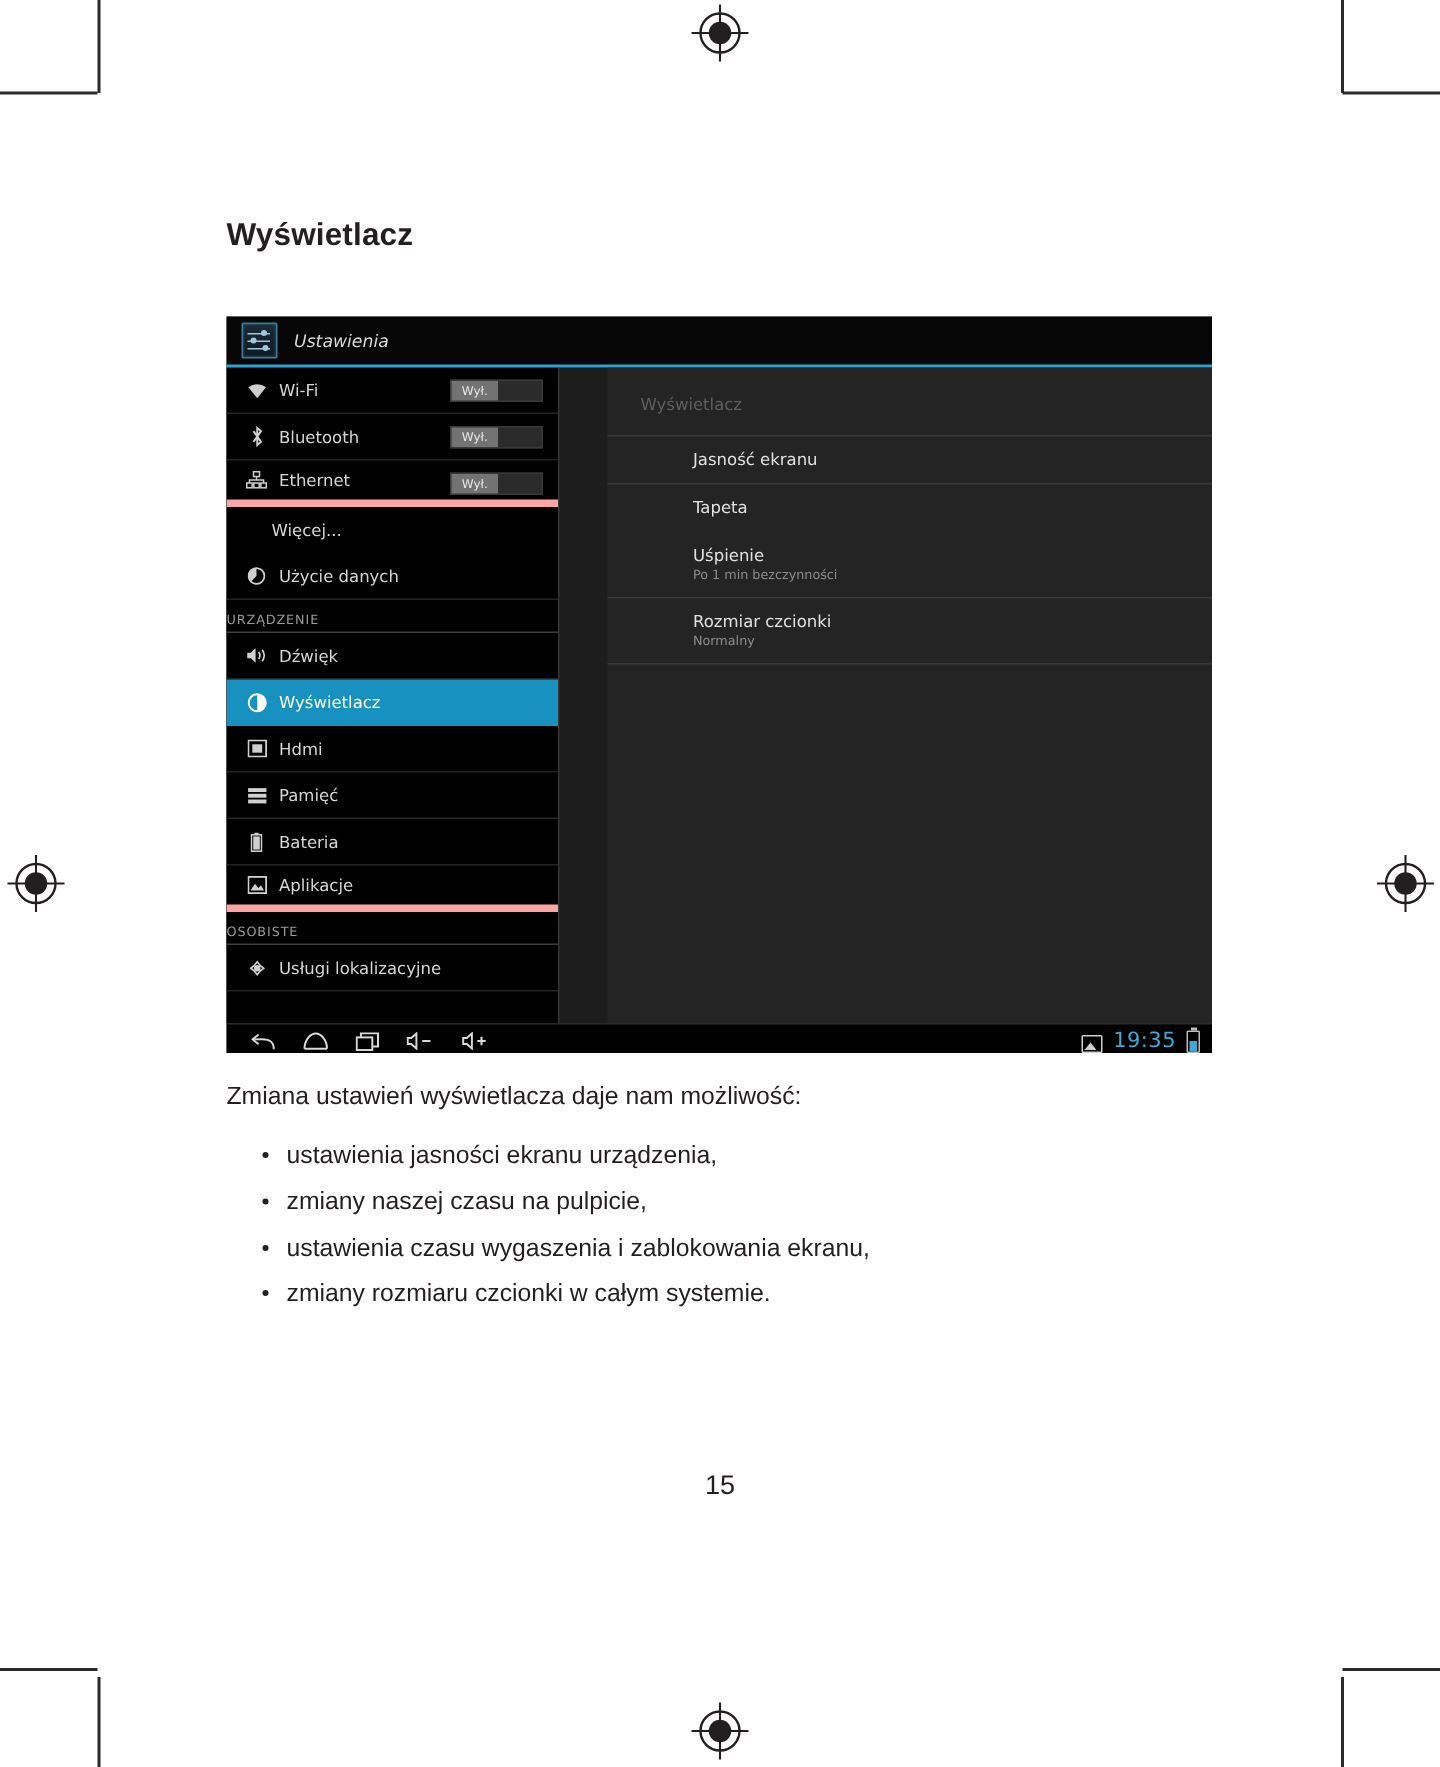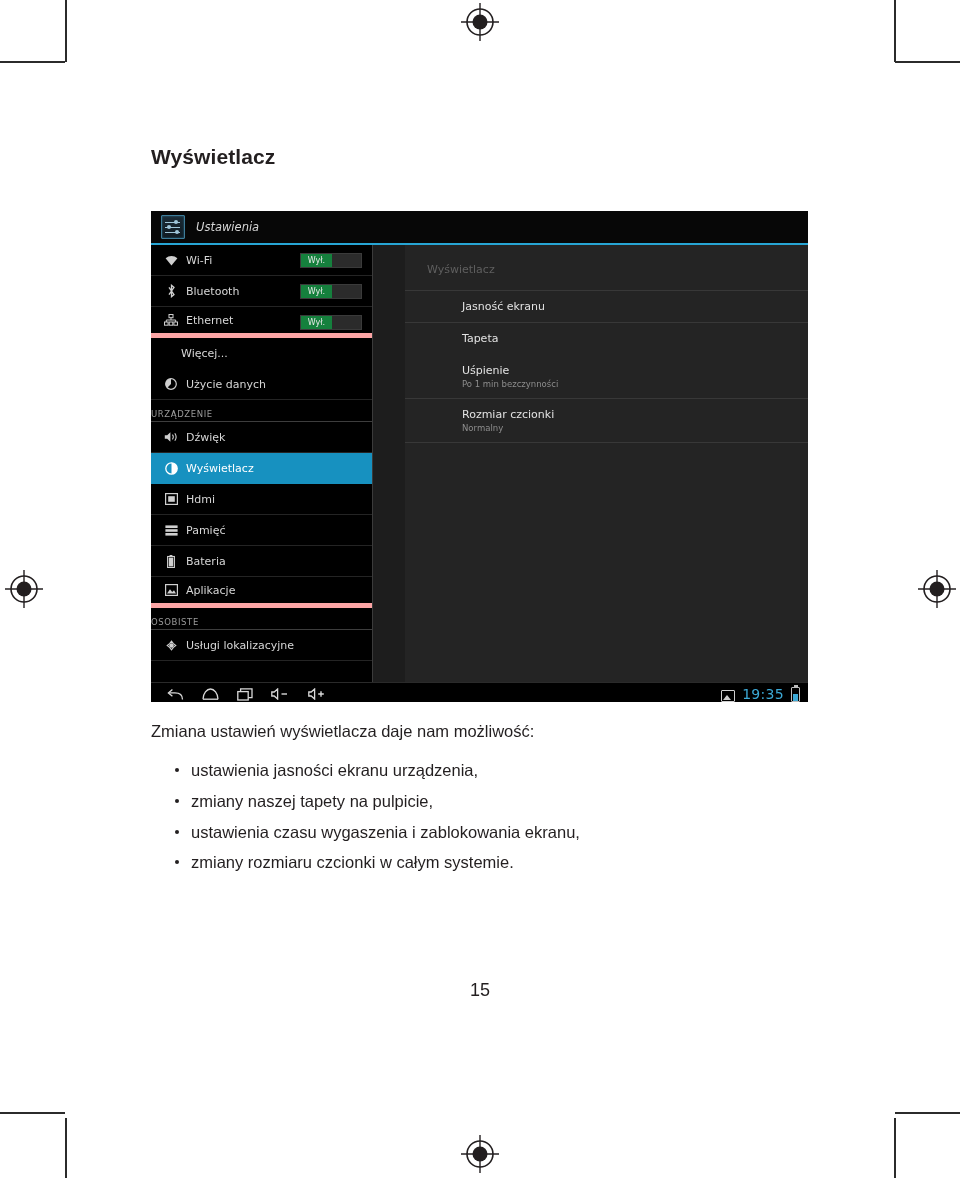--- a/index.html
+++ b/index.html
@@ -69,21 +69,21 @@
   .sgroup{
     height:22px;display:flex;align-items:flex-end;padding-left:0;padding-bottom:2px;
     font-size:8.5px;letter-spacing:.6px;color:#9a9a9a;background:#000;
     border-bottom:1px solid #3d3d3d;box-sizing:border-box;
   }
   .toggle{
     position:absolute;right:10px;top:8px;width:62px;height:15px;background:#2b2b2b;
     border:1px solid #3a3a3a;box-sizing:border-box;
   }
   .toggle .knob{
-    position:absolute;left:0;top:0;width:31px;height:13px;background:#15803d;
+    position:absolute;left:0;top:0;width:31px;height:13px;background:#737373;
     display:flex;align-items:center;justify-content:center;
     font-size:8px;color:#e8e8e8;
   }
 
   .content{flex:1;background:#242424;position:relative;}
   .content-head{
     font-size:11px;color:#5f5f5f;padding:18px 0 0 22px;
   }
   .clist{margin-top:14px;}
   .crow{
@@ -389,21 +389,21 @@
 
   <div class="intro">Zmiana ustawień wyświetlacza daje nam możliwość:</div>
 
   <div class="bullets">
     <div class="bullet">
       <span class="dot"></span>
       <span class="txt">ustawienia jasności ekranu urządzenia,</span>
     </div>
     <div class="bullet">
       <span class="dot"></span>
-      <span class="txt">zmiany naszej tapety na pulpicie,</span>
+      <span class="txt">zmiany naszej czasu na pulpicie,</span>
     </div>
     <div class="bullet">
       <span class="dot"></span>
       <span class="txt">ustawienia czasu wygaszenia i zablokowania ekranu,</span>
     </div>
     <div class="bullet">
       <span class="dot"></span>
       <span class="txt">zmiany rozmiaru czcionki w całym systemie.</span>
     </div>
   </div>

